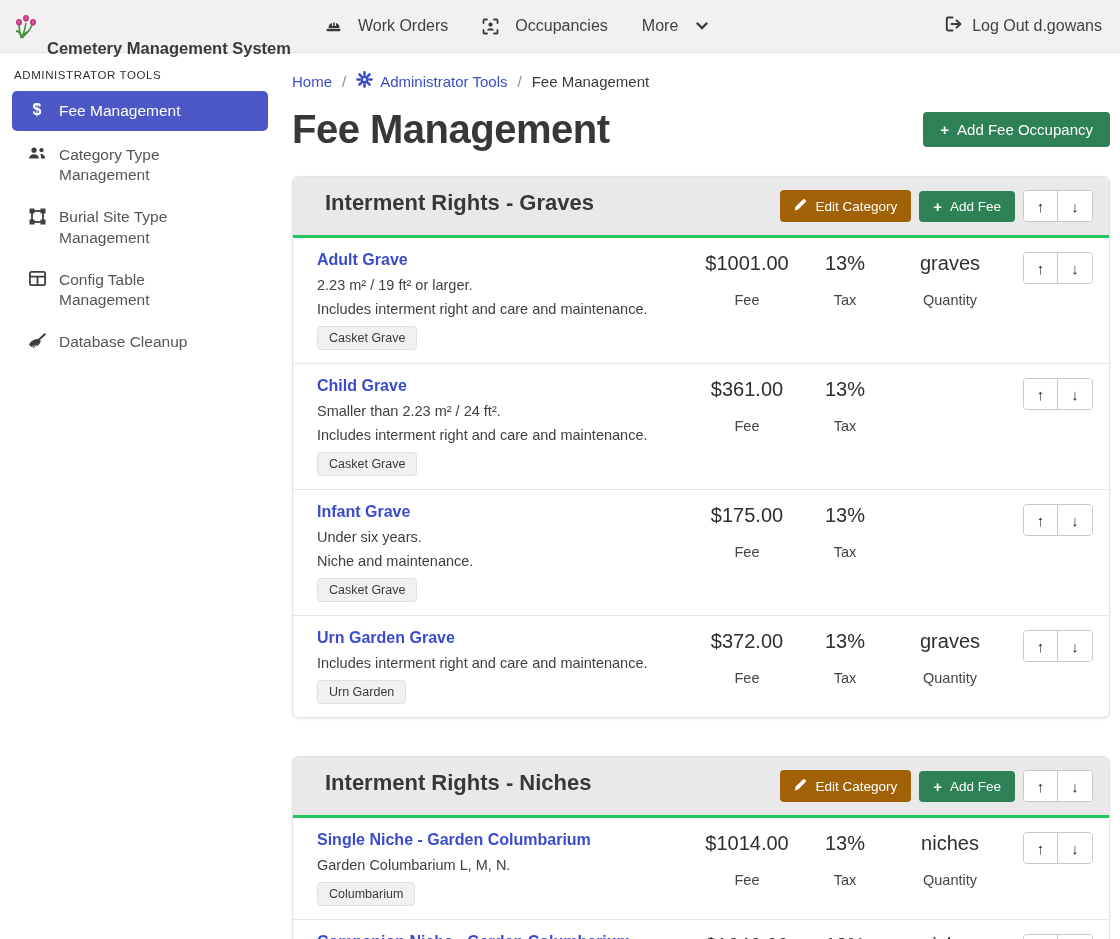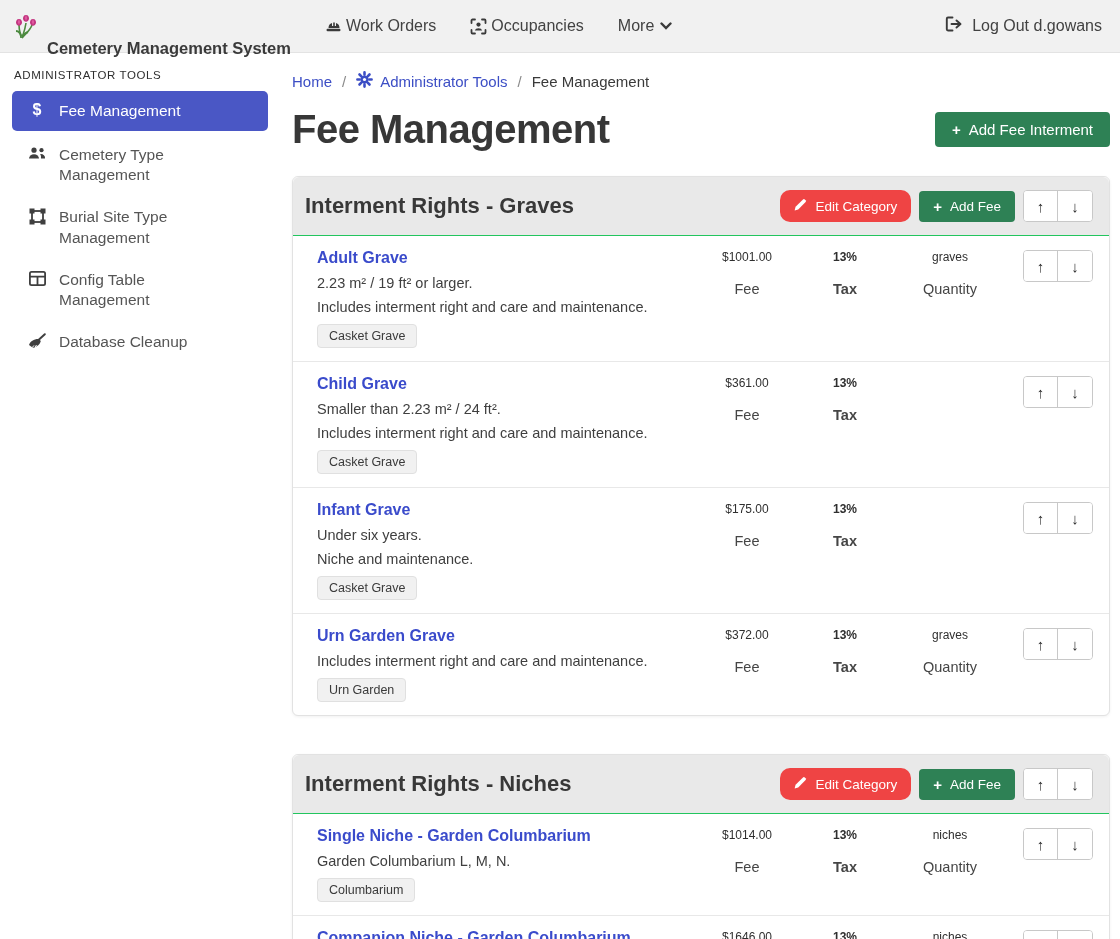--- a/index.html
+++ b/index.html
@@ -5,21 +5,21 @@
   * { box-sizing: border-box; margin: 0; padding: 0; }
   html,body { width:1120px; height:939px; overflow:hidden; background:#fff;
     font-family:"Liberation Sans", sans-serif; color:#3a3a3a; }
 
   
   .navbar { height:53px; background:#f1f1f1; display:flex; align-items:center;
     padding:0 18px 0 12px; border-bottom:1px solid #e3e3e3; }
   .brand { display:flex; align-items:center; gap:9px; cursor:pointer; }
   .brand-title { font-size:16.5px; font-weight:bold; color:#3a3a3a;margin-top:45px; }
   .nav-links { display:flex; align-items:center; gap:34px; margin-left:34px; }
-  .nav-item { display:flex; align-items:center; gap:4px; font-size:16px; color:#424242; cursor:pointer; }
+  .nav-item { display:flex; align-items:center; gap:16px; font-size:16px; color:#424242; cursor:pointer; }
   .nav-item svg { display:block; }
   .chev { margin-left:2px; }
   .spacer { flex:1; }
   .logout { display:flex; align-items:center; gap:9px; font-size:16px; color:#424242; cursor:pointer; }
 
   
   .layout { display:flex; height:748px; }
   .sidebar { width:280px; flex:0 0 280px; padding:12px 12px 0 12px; }
   .sidebar-heading { font-size:11.5px; letter-spacing:.6px; color:#2f2f2f; margin:4px 0 10px 2px; }
   .side-item { display:flex; align-items:flex-start; gap:11px; padding:8px 10px 8px 14px;
@@ -35,51 +35,51 @@
   .breadcrumb { display:flex; align-items:center; gap:10px; font-size:15px; margin:2px 0 16px 0; }
   .crumb-link { color:#3c4ec5; text-decoration:none; cursor:pointer; display:flex; align-items:center; gap:7px; }
   .crumb-sep { color:#8a8a8a; }
   .crumb-current { color:#3a3a3a; }
 
   .title-row { display:flex; align-items:center; justify-content:space-between; margin-bottom:24px; }
   h1 { font-size:40px; font-weight:600; color:#373737; letter-spacing:-.5px; }
   .btn { border:none; border-radius:4px; color:#fff; display:inline-flex; align-items:center;
     gap:8px; cursor:pointer; font-family:inherit; }
   .btn-add-cat { background:#2e8155; font-size:15px; padding:9px 17px; }
-  .btn-edit { background:#ef4444; font-size:13.5px; padding:8px 14px;border-radius:10px; }
+  .btn-edit { background:#a16207; font-size:13.5px; padding:8px 14px; }
   .btn-addfee { background:#2e8155; font-size:13.5px; padding:8px 14px; }
   .plus { font-weight:bold; font-size:15px; line-height:1; }
 
   
   .card { border:1px solid #e2e2e2; border-radius:6px; box-shadow:0 1px 3px rgba(0,0,0,.06);
     margin-bottom:38px; background:#fff; }
-  .card-header { background:#e9e9e9; border-bottom:1px solid #22c55e; border-radius:6px 6px 0 0;
-    display:flex; align-items:center; padding:13px 16px 13px 12px; }
+  .card-header { background:#e9e9e9; border-bottom:3px solid #22c55e; border-radius:6px 6px 0 0;
+    display:flex; align-items:flex-start; padding:13px 16px 13px 32px; }
   .card-title { font-size:22px; font-weight:600; color:#383838; flex:1; }
   .header-actions { display:flex; align-items:center; gap:8px; }
 
   .arrow-group { display:inline-flex; border:1px solid #c8c8c8; border-radius:4px; overflow:hidden; background:#fff; }
   .arrow-btn { width:34px; height:30px; background:#fff; border:none; cursor:pointer;
     font-size:15px; color:#2e2e2e; font-family:inherit; }
   .arrow-btn:first-child { border-right:1px solid #c8c8c8; }
 
   
   .fee-row { display:flex; align-items:flex-start; padding:13px 16px 13px 24px; border-bottom:1px solid #e8e8e8; }
   .fee-row:last-child { border-bottom:none; }
   .fee-main { flex:1; padding-right:10px; }
   .fee-name { font-size:16px; font-weight:bold; color:#3a4bcb; text-decoration:none; cursor:pointer; display:inline-block; }
   .fee-desc { font-size:14.5px; color:#3f3f3f; margin-top:8px; }
   .fee-desc:empty { display:none; }
   .badge { display:inline-block; background:#f1f1f1; border:1px solid #e0e0e0; border-radius:4px;
     font-size:12.5px; color:#3a3a3a; padding:4px 11px; margin-top:9px; }
   .col { text-align:center; padding-top:1px; }
   .col-fee { width:104px; flex:0 0 104px; }
-  .col-tax { width:92px; flex:0 0 92px;font-weight:bold; }
+  .col-tax { width:92px; flex:0 0 92px; }
   .col-qty { width:118px; flex:0 0 118px; }
-  .col-val { font-size:12px; color:#2f2f2f; }
+  .col-val { font-size:20px; color:#2f2f2f; }
   .col-lab { font-size:14.5px; color:#454545; margin-top:17px; }
   .col-lab:empty, .col-val:empty { visibility:hidden; }
   .row-arrows { margin-left:14px; margin-top:1px; }
 </style>
 </head>
 <body>
 
 <div class="navbar">
   <div class="brand">
     <span>
@@ -164,21 +164,21 @@
 
     <div class="side-item">
       <span class="s-icon">
         <svg width="20" height="15" viewBox="0 0 20 15" fill="#3f3f3f">
           <circle cx="7" cy="4.2" r="2.6"></circle>
             <path d="M2 12.6 a5 4.4 0 0 1 10 0z"></path>
           <circle cx="14.5" cy="4.2" r="2.1"></circle>
             <path d="M13.2 8.1 a4.2 3.8 0 0 1 4.8 4.5 h-4 a6.5 6.5 0 0 0 -.8 -4.5z"></path>
         </svg>
       </span>
-      <span class="s-label">Cemetery Type Management</span>
+      <span class="s-label">Category Type Management</span>
     </div>
 
     <div class="side-item">
       <span class="s-icon">
         <svg width="17" height="17" viewBox="0 0 17 17" fill="none" stroke="#3f3f3f" stroke-width="1.8">
           <rect x="3" y="3" width="11" height="11"></rect>
           <g fill="#3f3f3f" stroke="none">
             <rect x="0.5" y="0.5" width="5" height="5"></rect>
               <rect x="11.5" y="0.5" width="5" height="5"></rect>
             <rect x="0.5" y="11.5" width="5" height="5"></rect>
@@ -229,21 +229,21 @@
         <span>Administrator Tools</span>
       </a>
       <span class="crumb-sep">/</span>
       <span class="crumb-current">Fee Management</span>
     </div>
 
     <div class="title-row">
       <h1>Fee Management</h1>
       <button class="btn btn-add-cat">
         <span class="plus">+</span>
-        <span>Add Fee Interment</span>
+        <span>Add Fee Occupancy</span>
       </button>
     </div>
 
     <div class="card">
       <div class="card-header">
         <div class="card-title">Interment Rights - Graves</div>
         <div class="header-actions">
           <button class="btn btn-edit">
             <span>
               <svg width="13" height="13" viewBox="0 0 13 13" fill="#fff">

